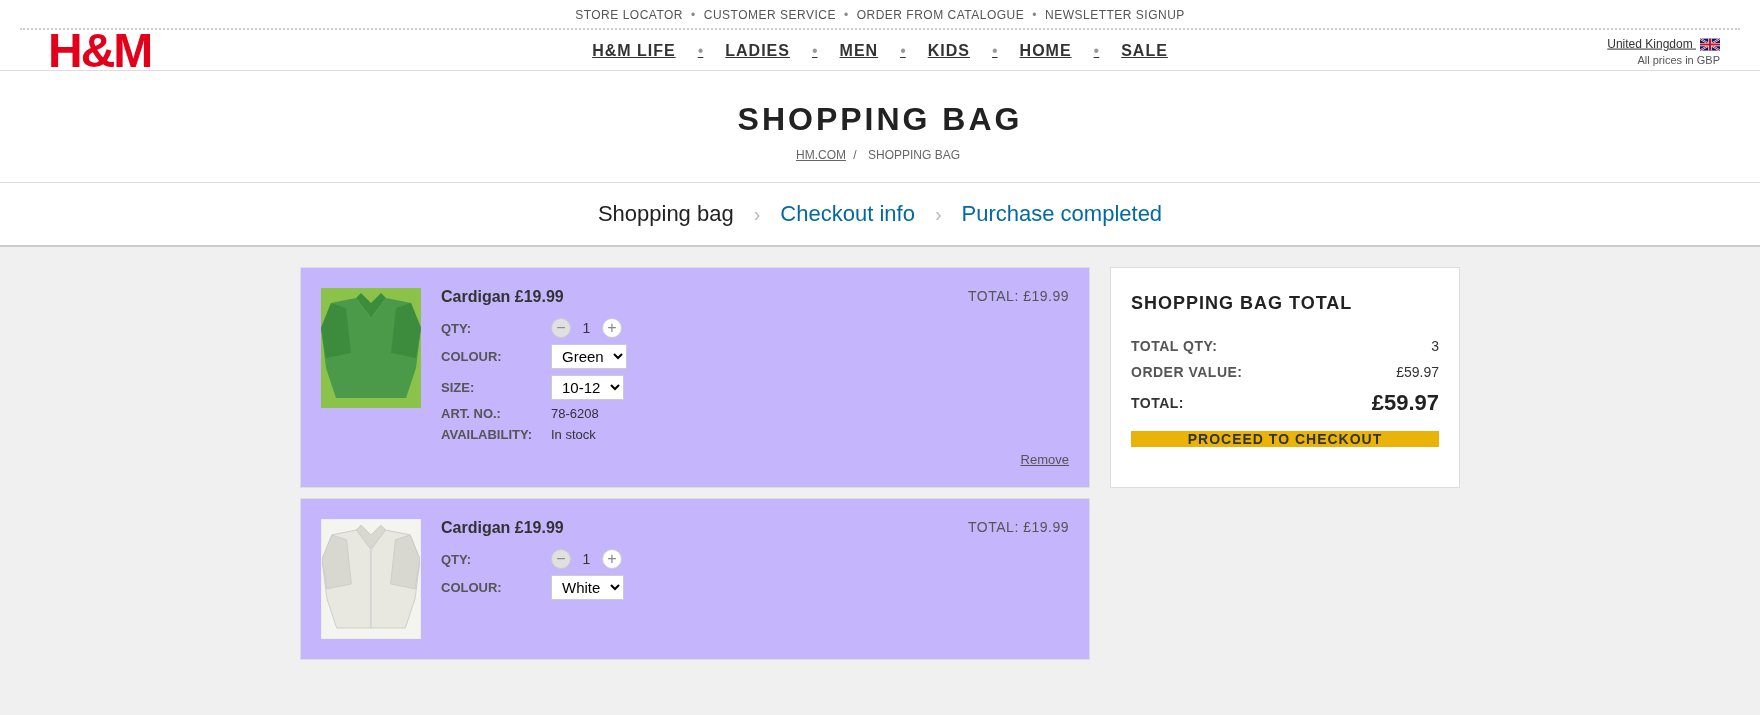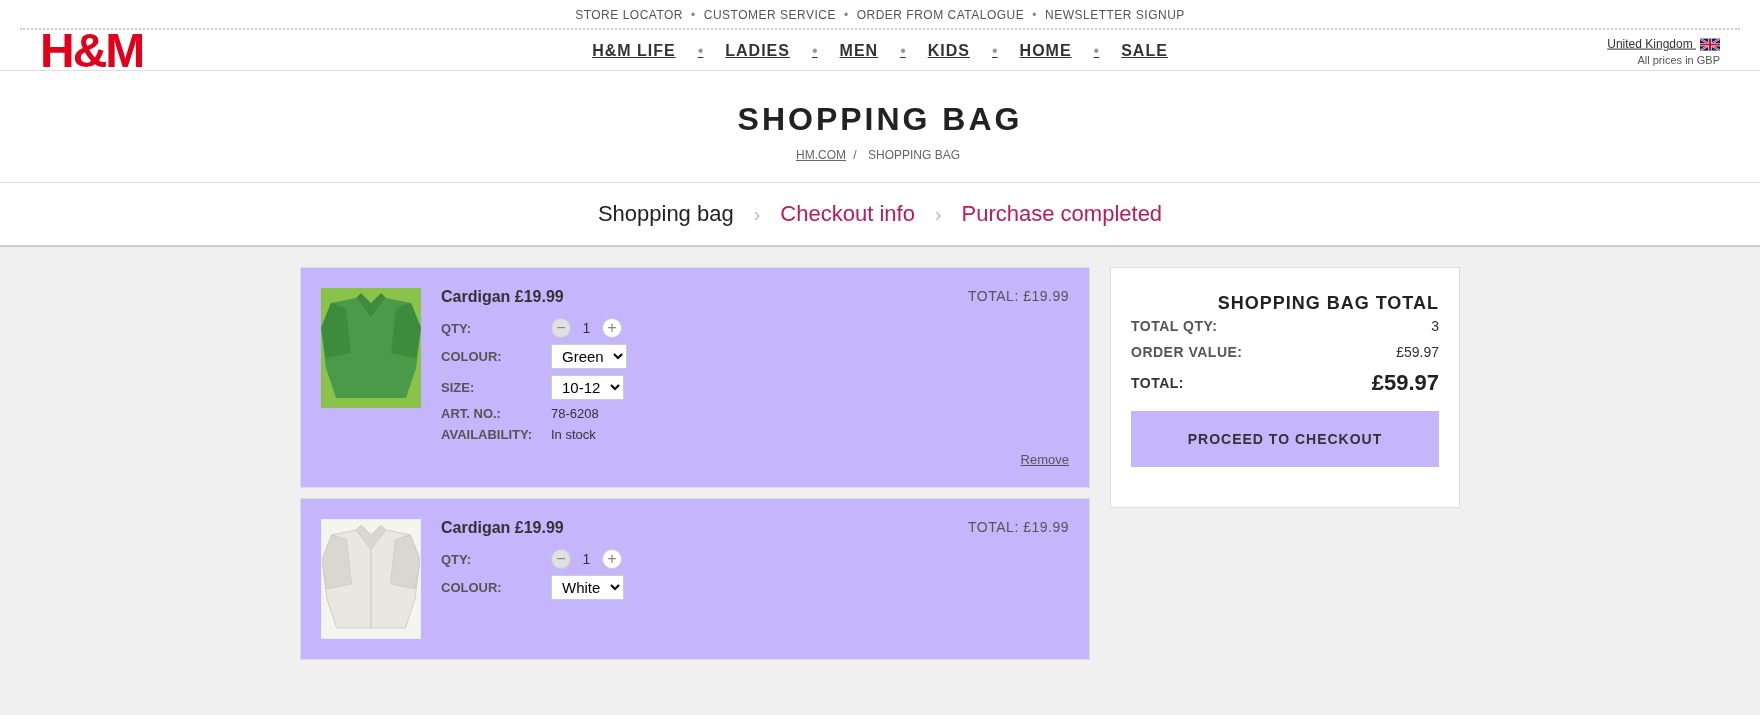--- a/index.html
+++ b/index.html
@@ -46,20 +46,21 @@
       top: 50%;
       transform: translateY(-50%);
     }
     .logo-text {
       font-size: 48px;
       font-weight: 900;
       color: #e2001a;
       font-family: Arial Black, Arial, sans-serif;
       line-height: 1;
       letter-spacing: -2px;
+      margin-left: 8px;
     }
     .main-nav {
       display: flex;
       justify-content: center;
       align-items: center;
       padding: 10px 0;
       gap: 4px;
       flex: 1;
       text-decoration: underline;
     }
@@ -139,21 +140,21 @@
     }
     .step-label {
       font-size: 22px;
       color: #333;
     }
     .step-label.active {
       color: #222;
       font-weight: normal;
     }
     .step-label.inactive {
-      color: #be185d;
+      color: #0369a1;
     }
     .step-arrow {
       color: #bbb;
       font-size: 20px;
     }
 
     
     .main-layout {
       display: flex;
       max-width: 1200px;
@@ -291,22 +292,22 @@
     }
     .sidebar-box {
       background: #fff;
       border: 1px solid #ddd;
       padding: 25px 20px;
     }
     .sidebar-title {
       font-size: 18px;
       font-weight: 900;
       letter-spacing: 1px;
-      text-align: right;
-      margin-bottom: 4px;
+      text-align: left;
+      margin-bottom: 24px;
       color: #222;
     }
     .sidebar-row {
       display: flex;
       justify-content: space-between;
       margin-bottom: 10px;
       font-size: 14px;
     }
     .sidebar-row .label {
       font-weight: bold;
@@ -330,23 +331,23 @@
       color: #333;
       letter-spacing: 0.5px;
     }
     .sidebar-total-value {
       font-size: 22px;
       font-weight: 900;
       color: #222;
     }
     .checkout-btn {
       width: 100%;
-      background: #c4b5fd;
+      background: #eab308;
       border: none;
-      padding: 20px;
+      padding: 0;
       font-size: 14px;
       font-weight: bold;
       letter-spacing: 1px;
       cursor: pointer;
       color: #333;
       margin-bottom: 15px;
     }
     .sidebar-note {
       font-size: 12px;
       color: #555;

